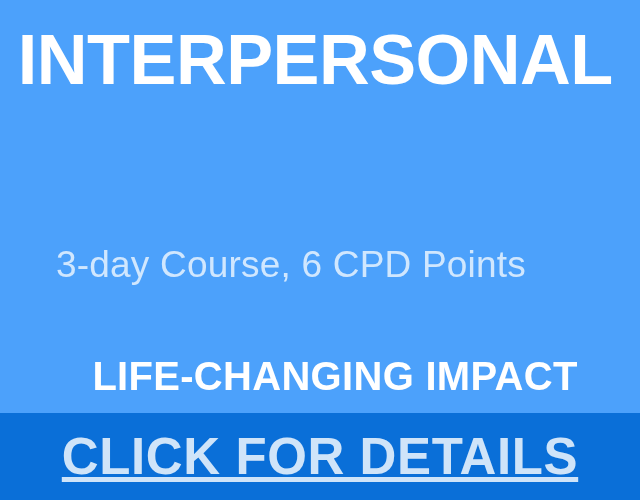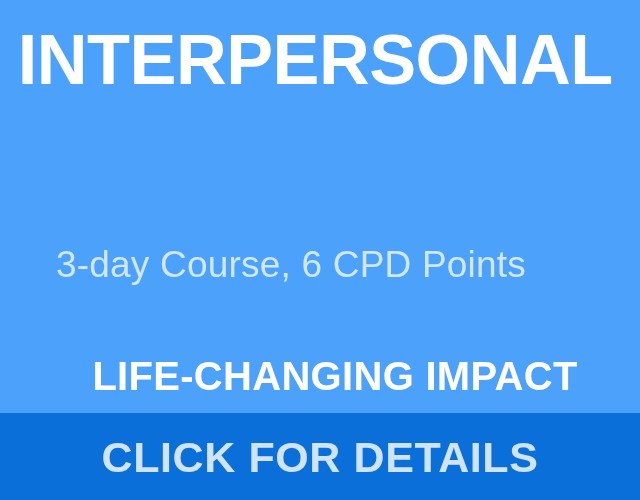--- a/index.html
+++ b/index.html
@@ -120,26 +120,27 @@
     height: 87px;
     background: #0a6fd8;
     display: flex;
     align-items: center;
     justify-content: center;
     cursor: pointer;
   }
 
   #cta-label {
     color: #cfe4f9;
-    font-size: 43px;
+    font-size: 51px;
     font-weight: 700;
     letter-spacing: 0.6px;
     line-height: 46px;
     white-space: nowrap;
     text-align: right;
+    text-decoration: underline;
   }
 </style>
 </head>
 <body>
 
 <div id="ad-banner">
 
   <div id="message-block">
 
     <span class="line" id="headline-line-1">INTERPERSONAL</span>

